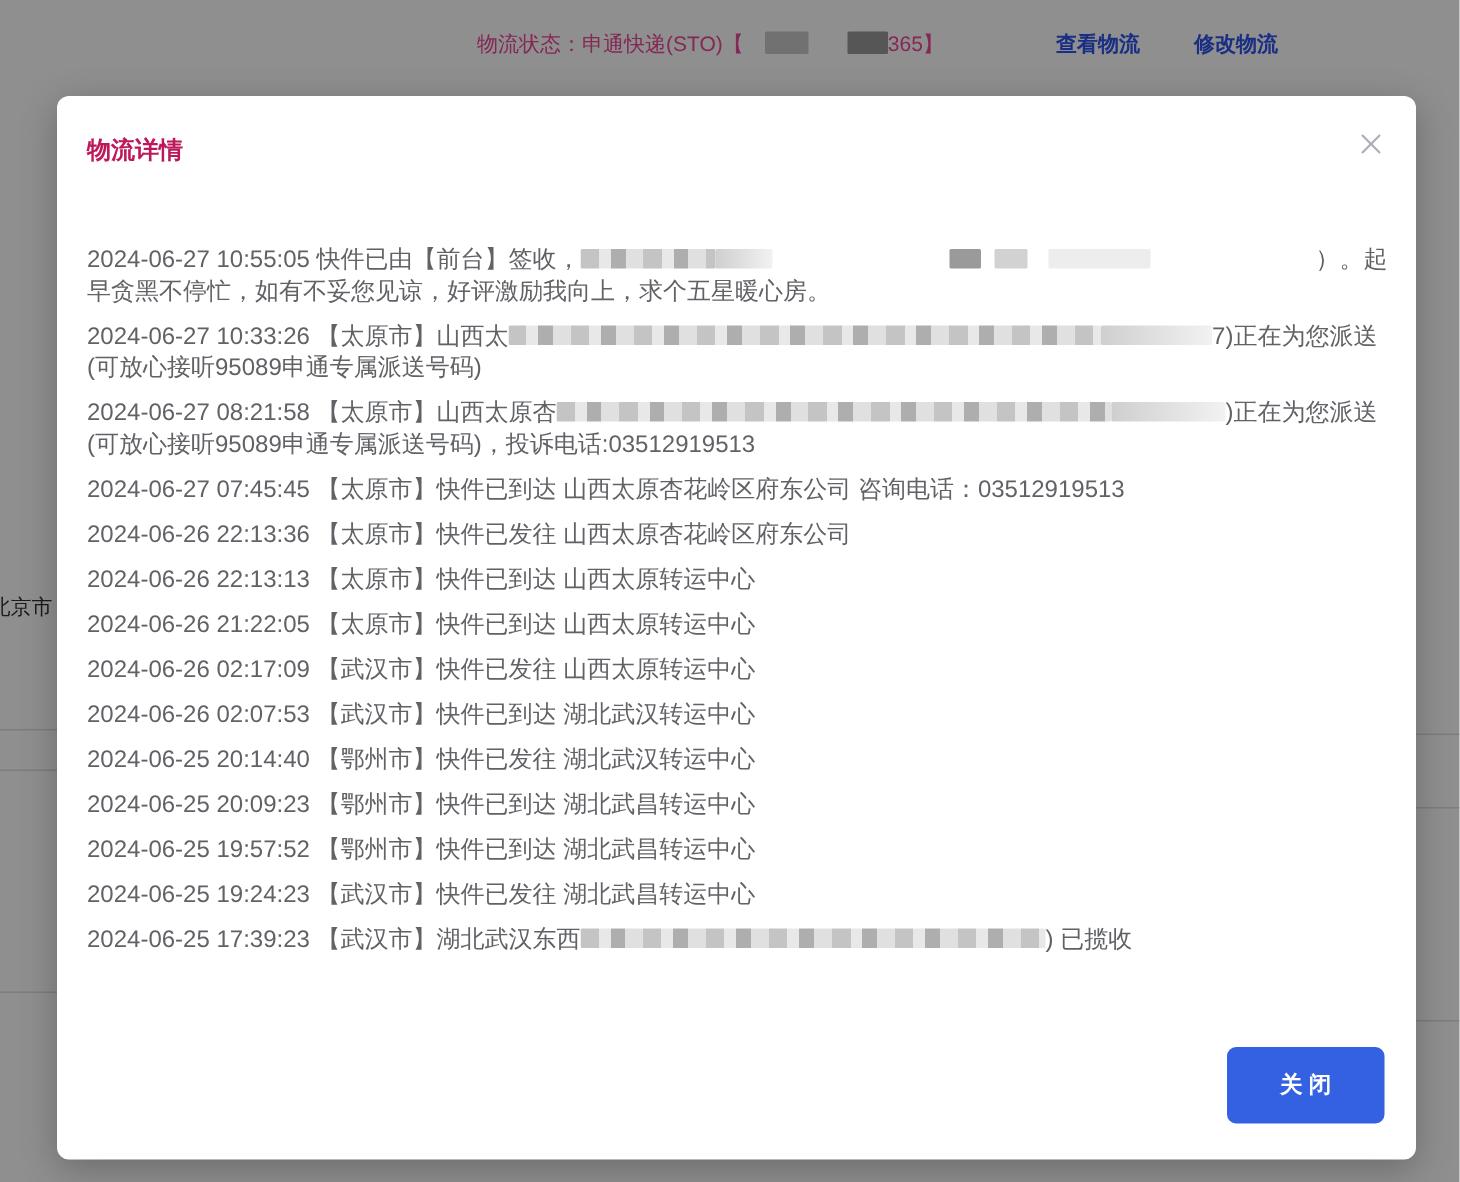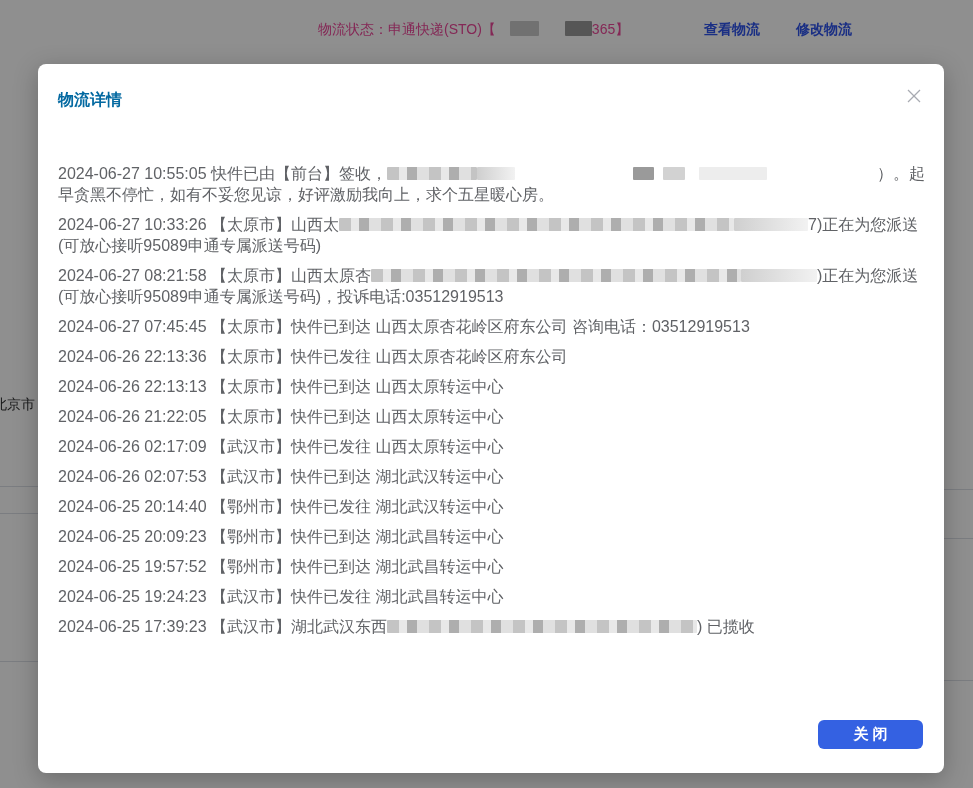--- a/index.html
+++ b/index.html
@@ -16,39 +16,39 @@
   .bg-link.edit{left:796px;}
   .bg-region{position:absolute;top:396px;left:-7px;font-size:14px;color:#303133;}
   .bg-line{position:absolute;height:1px;background:#dcdfe6;}
   
   .overlay{position:absolute;inset:0;background:rgba(0,0,0,0.44);z-index:5;}
   
   .modal{
     position:absolute;left:38px;top:64px;width:906px;height:709px;z-index:10;
     background:#ffffff;border-radius:8px;box-shadow:0 6px 24px rgba(0,0,0,0.25);
   }
-  .modal-title{position:absolute;left:20px;top:26px;font-size:16px;font-weight:600;color:#0369a1;}
+  .modal-title{position:absolute;left:20px;top:26px;font-size:16px;font-weight:600;color:#be185d;}
   .modal-close{position:absolute;right:18px;top:20px;width:24px;height:24px;cursor:pointer;
     display:flex;align-items:center;justify-content:center;}
   .event-list{position:absolute;left:20px;top:99px;width:868px;font-size:16px;color:#606266;}
   .event-row{line-height:21px;margin-bottom:9px;word-break:break-all;}
   .event-time{white-space:nowrap;}
   .redact{display:inline-block;height:13px;border-radius:1px;vertical-align:-1px;}
   .k-blur{background:repeating-linear-gradient(90deg,#c4c4c4 0 12px,#e8e8e8 12px 20px,#aeaeae 20px 30px,#e0e0e0 30px 42px);}
   .k-blurlight{background:linear-gradient(90deg,#cfcfcf,#f2f2f2);}
   .k-light{background:#d2d2d2;}
   .k-dark{background:#9a9a9a;}
   .k-faint{background:#ededed;}
   .k-gap{background:transparent;}
   .hdr-redact{display:inline-block;height:15px;vertical-align:-2px;border-radius:1px;}
   .hr-light{background:#c9c9c9;}
   .hr-dark{background:#9a9a9a;}
   .hr-gap{background:transparent;}
   .close-btn{
-    position:absolute;right:21px;bottom:24px;width:105px;height:29px;
+    position:absolute;right:21px;bottom:24px;width:105px;height:51px;
     background:#3461e2;color:#ffffff;font-size:15px;font-weight:700;
     border:none;border-radius:6px;cursor:pointer;
     display:flex;align-items:center;justify-content:center;
     font-family:"Liberation Sans","DejaVu Sans",sans-serif;
   }
 </style>
 </head>
 <body>
 
 <div class="bg-page">

